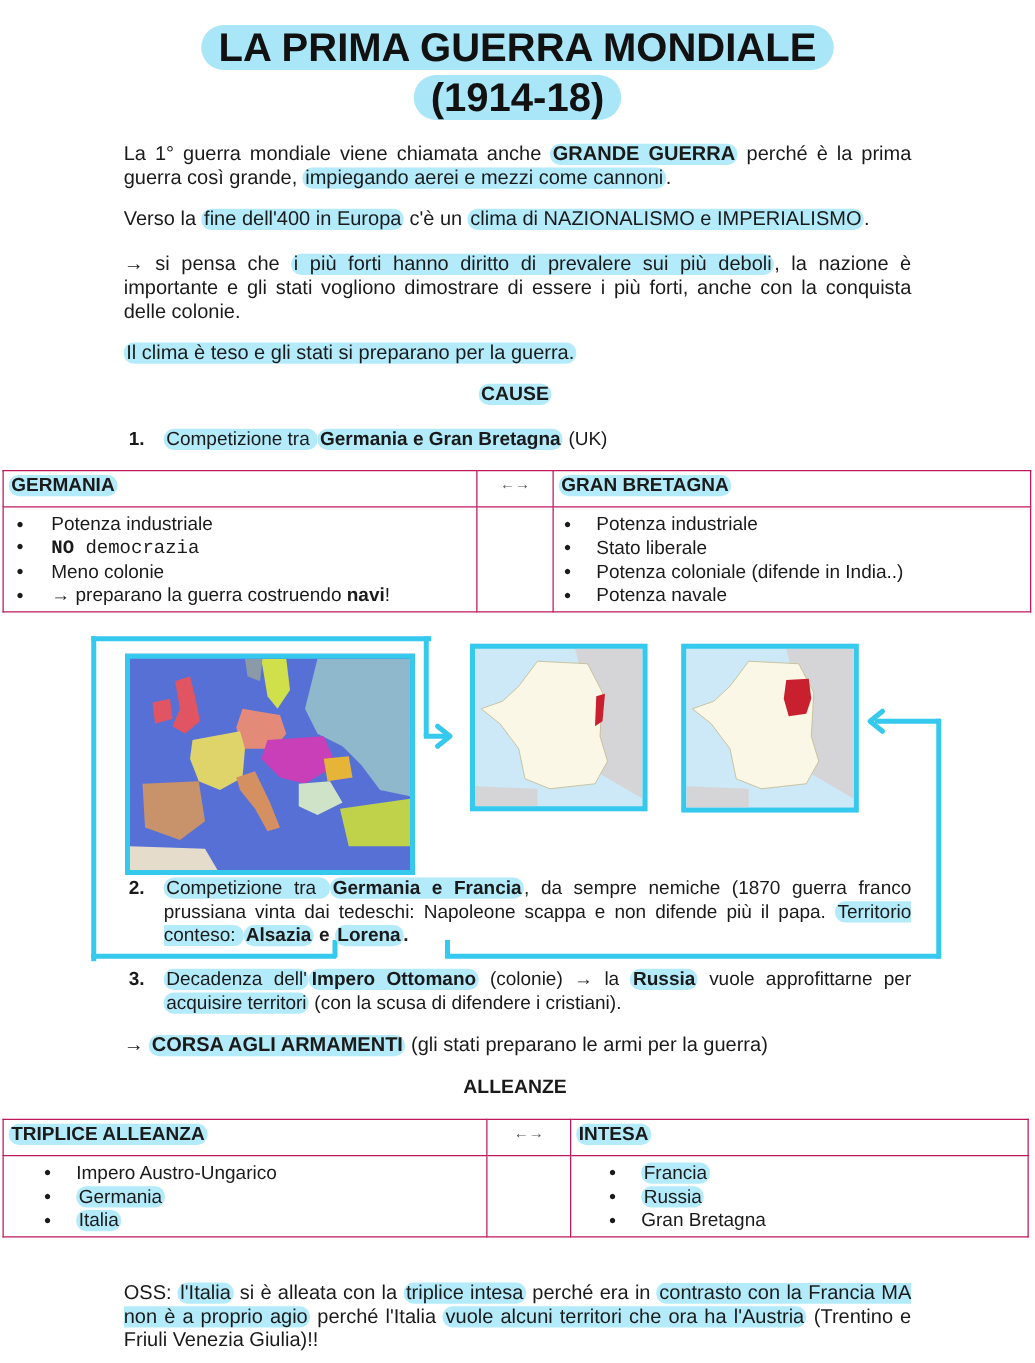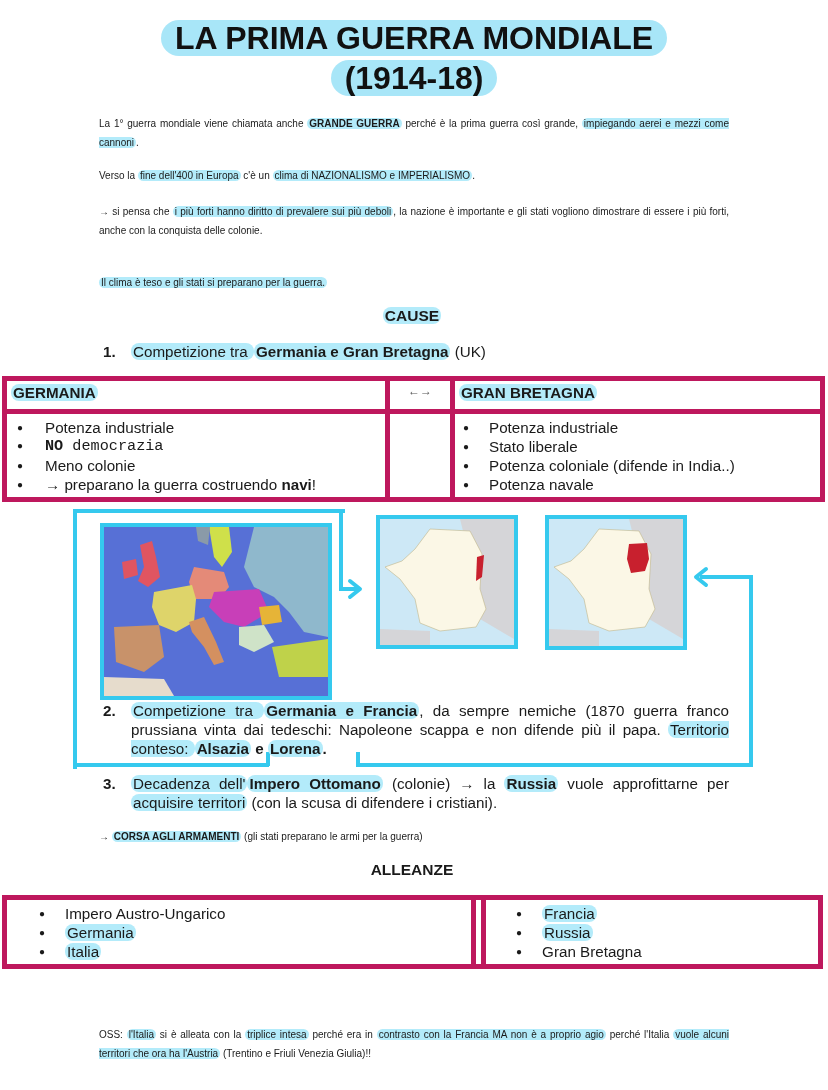--- a/index.html
+++ b/index.html
@@ -1,24 +1,24 @@
 <!DOCTYPE html>
 <html><head>
 <meta charset="utf-8">
 <style>
   html, body { margin:0; padding:0; background:#ffffff; }
   body { width:828px; height:1090px; position:relative; overflow:hidden;
          font-family:"Liberation Sans", sans-serif; color:#1a1a1a; }
   .hl { background:#b3ebfa; border-radius:8px; padding:0 2px; }
   .title-line { position:absolute; left:0; width:828px; text-align:center; font-weight:bold; font-size:32px; color:#111; }
   .title-pill { background:#a8e6f8; border-radius:22px; padding:0 14px; }
-  .para { position:absolute; left:99px; width:630px; font-size:10px; line-height:19px; text-align:justify; }
+  .para { position:absolute; left:99px; width:630px; font-size:16px; line-height:19px; text-align:justify; }
   .center-h { position:absolute; left:4px; width:816px; text-align:center; font-weight:bold; font-size:15.5px; }
   table.cmp { position:absolute; border-collapse:collapse; font-size:15.2px; }
-  table.cmp td { border:5px solid #be185d; vertical-align:top; padding:0; }
+  table.cmp td { border:1px solid #be185d; vertical-align:top; padding:0; }
   .th-cell { font-weight:bold; padding:3px 4px !important; height:22px; }
   ul.bl { margin:0; padding:0; list-style:none; }
   ul.bl li { position:relative; line-height:19px; }
   ul.bl li::before { content:"●"; position:absolute; font-size:10px; }
   .arrowcell { text-align:center; color:#555; font-size:12px; }
   .numitem { position:absolute; left:103px; width:626px; font-size:15.2px; line-height:19px; text-align:justify; }
   .numitem .num { position:absolute; left:0; font-weight:bold; }
   .numitem .txt { margin-left:28px; display:block; }
   .imgbox { position:absolute; border:4px solid #35c9ee; box-sizing:border-box; }
   .connector { position:absolute; border-color:#35c9ee; border-style:solid; }
@@ -153,20 +153,25 @@
 <div class="para" style="top:827px; left:99px;">
   <span>→ </span><b class="hl">CORSA AGLI ARMAMENTI</b><span> (gli stati preparano le armi per la guerra)</span>
 </div>
 
 <div class="center-h" style="top:861px;">
   <span>ALLEANZE</span>
 </div>
 
 <table class="cmp" style="top:895px; left:2px; width:821px;">
   <tbody>
+      <tr>
+    <td class="th-cell" style="width:378px;"><span class="hl">TRIPLICE ALLEANZA</span></td>
+    <td class="th-cell arrowcell" style="width:58px; font-weight:normal;">←→</td>
+    <td class="th-cell"><span class="hl">INTESA</span></td>
+  </tr>
   <tr>
     <td style="padding:4px 0 3px 0 !important;">
       <ul class="bl" id="tri-list">
             <li style="padding-left: 58px; --bl: 32px;"><span>Impero Austro-Ungarico</span></li>
             <li style="padding-left: 58px; --bl: 32px;"><span class="hl">Germania</span></li>
             <li style="padding-left: 58px; --bl: 32px;"><span class="hl">Italia</span></li>
           </ul>
     </td>
     <td></td>
     <td style="padding:4px 0 3px 0 !important;margin-left:32px;">

